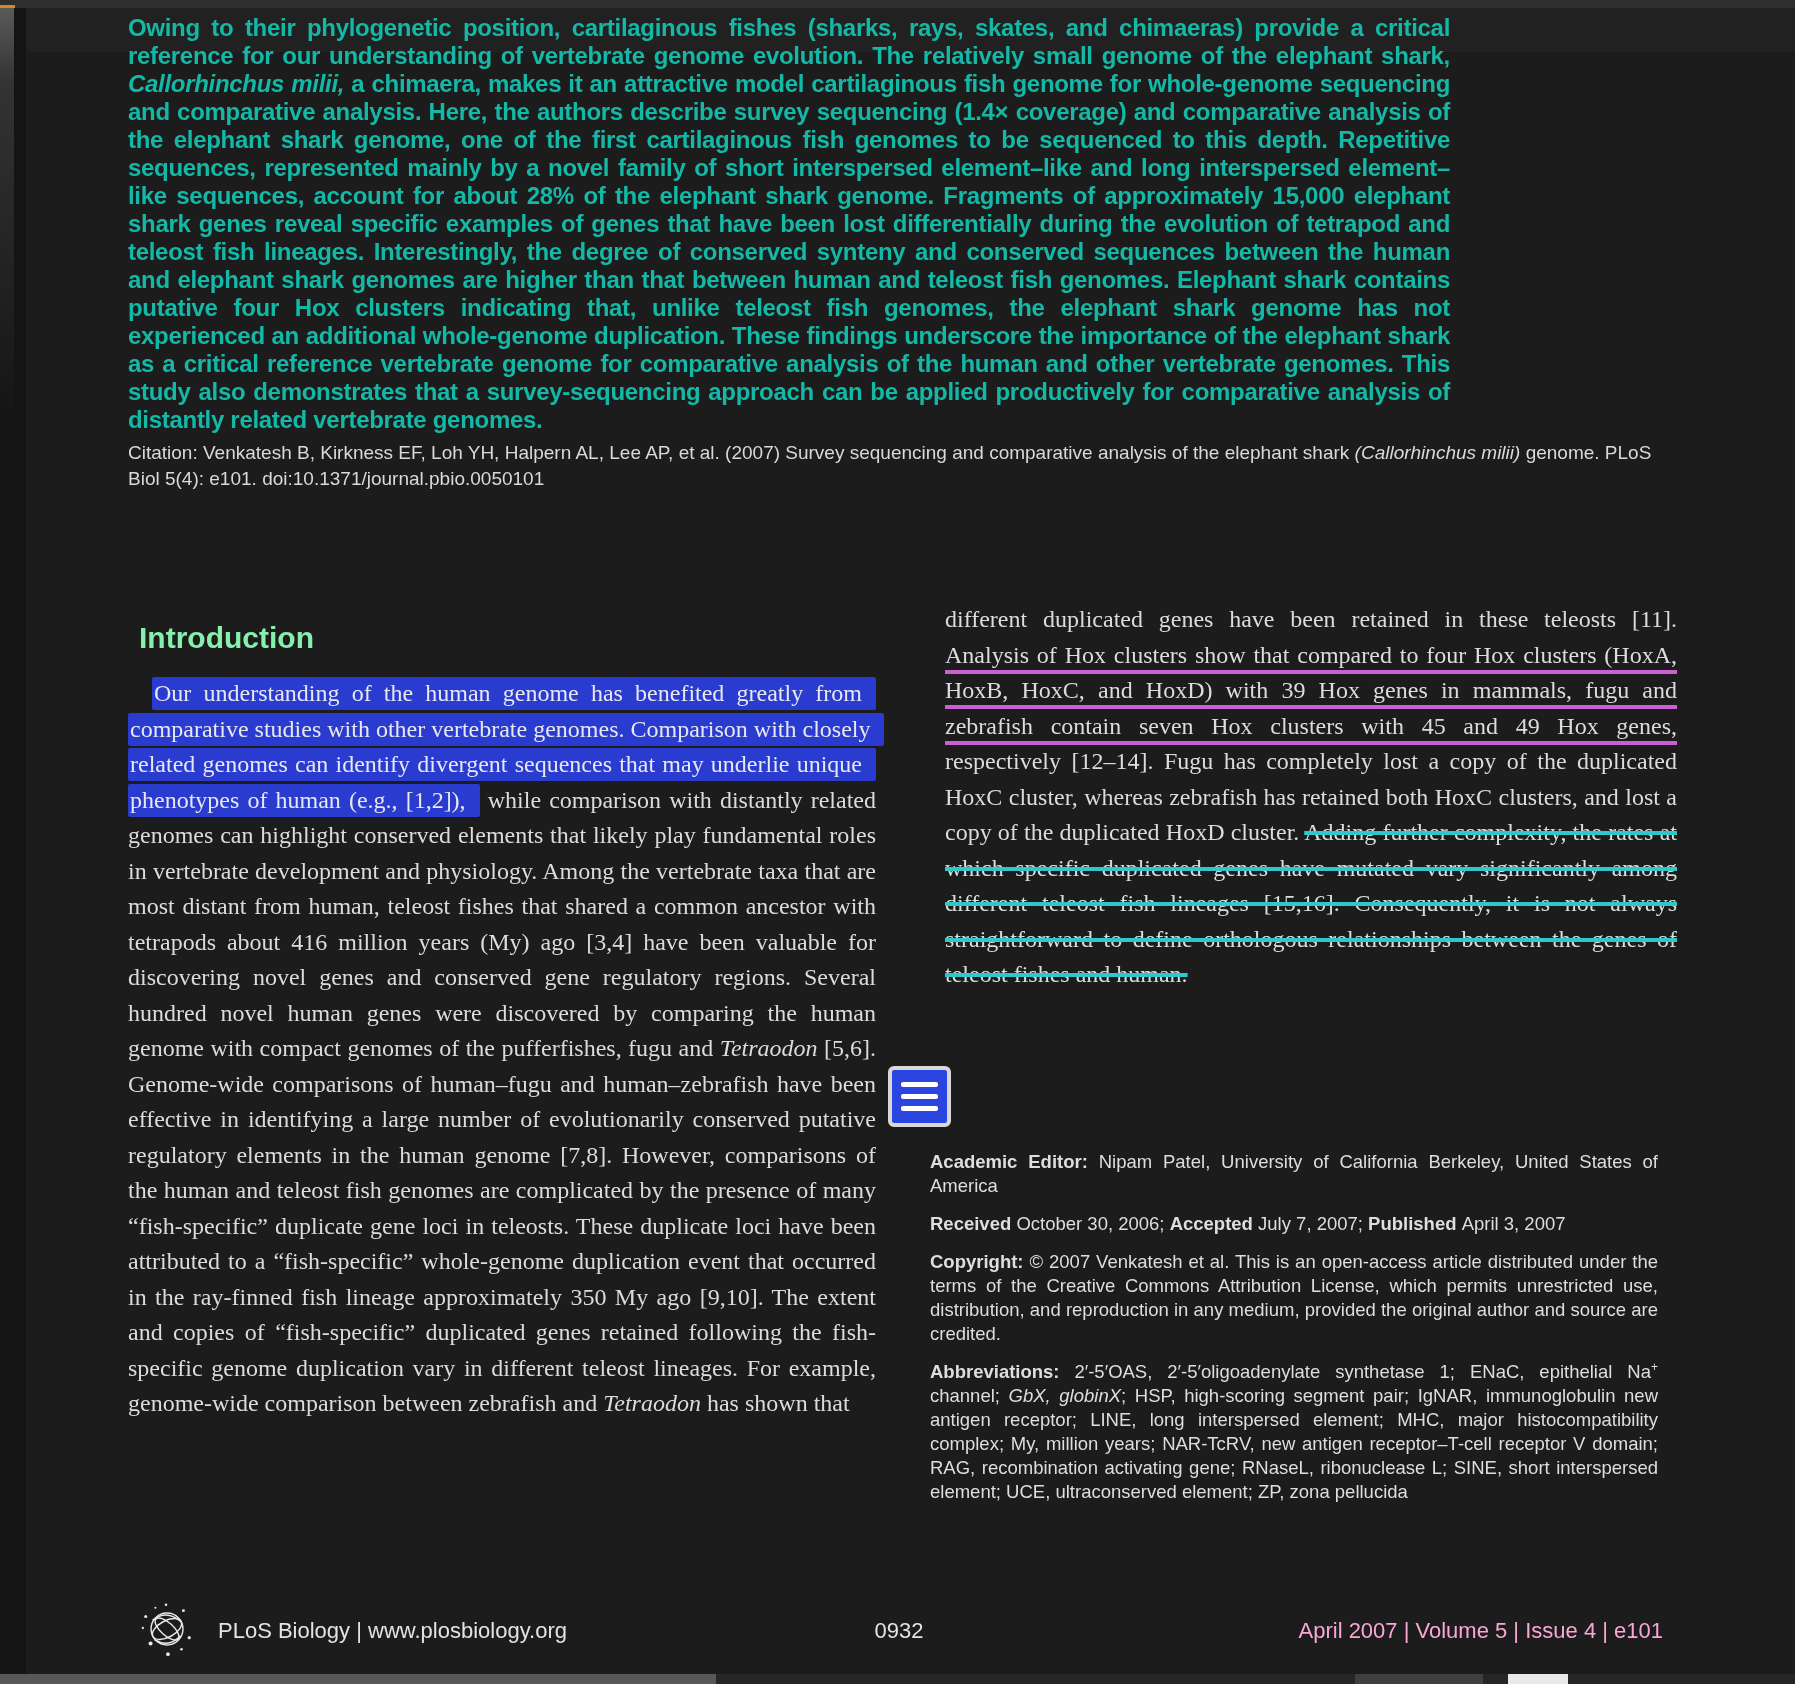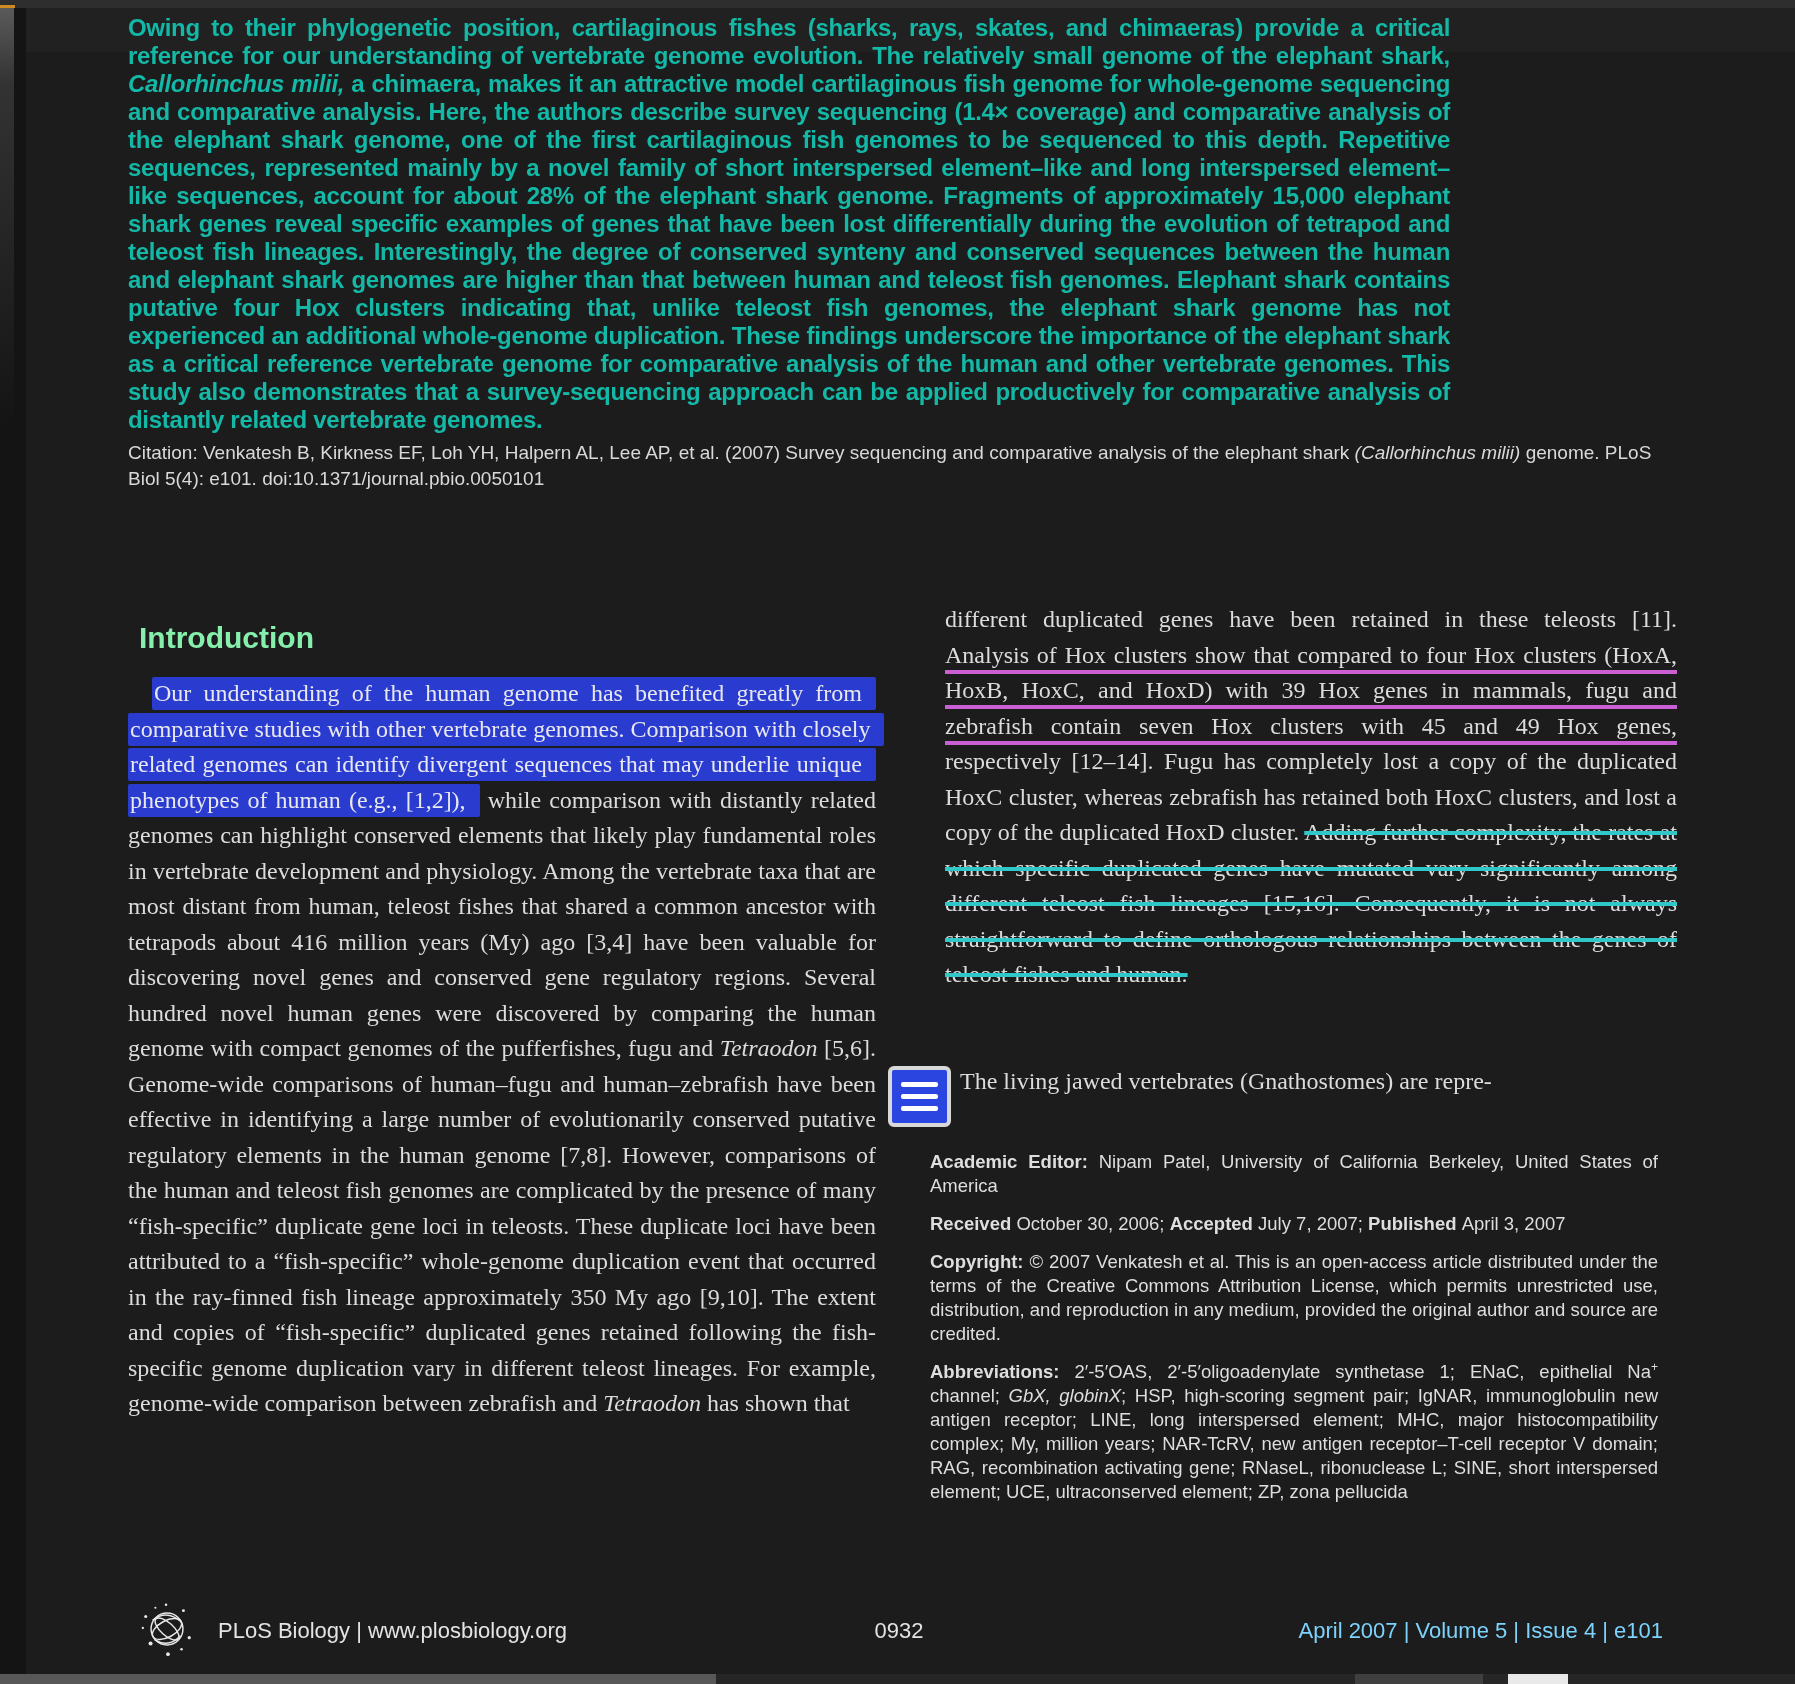--- a/index.html
+++ b/index.html
@@ -78,21 +78,21 @@
   
   .footer-logo { position:absolute; left:138px; top:1600px; }
   .footer-journal {
     position:absolute; left:218px; top:1618px; font-size:22px; color:#e3e3e3;
   }
   .footer-page {
     position:absolute; left:853px; top:1618px; width:92px; text-align:center;
     font-size:22px; color:#e3e3e3;
   }
   .footer-issue {
-    position:absolute; right:132px; top:1618px; font-size:22px; color:#7dd3fc; text-align:right;
+    position:absolute; right:132px; top:1618px; font-size:22px; color:#f9a8d4; text-align:right;
   }
 
   
   .bottom-bar { position:absolute; left:0; top:1674px; width:1795px; height:10px; background:#262626; }
   .bottom-bar .seg { position:absolute; top:0; height:10px; }
   .seg-a { left:0;     width:716px; background:#585858; }
   .seg-b2{ left:1355px; width:128px; background:#3f3f3f; }
   .seg-c { left:1508px; width:60px;  background:#e9e9e9; }
 </style>
 </head>
@@ -109,21 +109,20 @@
   <div class="abstract"><span>Owing to their phylogenetic position, cartilaginous fishes (sharks, rays, skates, and chimaeras) provide a critical reference for our understanding of vertebrate genome evolution. The relatively small genome of the elephant shark, </span><span class="seg-i">Callorhinchus milii,</span><span> a chimaera, makes it an attractive model cartilaginous fish genome for whole-genome sequencing and comparative analysis. Here, the authors describe survey sequencing (1.4× coverage) and comparative analysis of the elephant shark genome, one of the first cartilaginous fish genomes to be sequenced to this depth. Repetitive sequences, represented mainly by a novel family of short interspersed element–like and long interspersed element–like sequences, account for about 28% of the elephant shark genome. Fragments of approximately 15,000 elephant shark genes reveal specific examples of genes that have been lost differentially during the evolution of tetrapod and teleost fish lineages. Interestingly, the degree of conserved synteny and conserved sequences between the human and elephant shark genomes are higher than that between human and teleost fish genomes. Elephant shark contains putative four Hox clusters indicating that, unlike teleost fish genomes, the elephant shark genome has not experienced an additional whole-genome duplication. These findings underscore the importance of the elephant shark as a critical reference vertebrate genome for comparative analysis of the human and other vertebrate genomes. This study also demonstrates that a survey-sequencing approach can be applied productively for comparative analysis of distantly related vertebrate genomes.</span></div>
 
   <div class="citation"><span>Citation: Venkatesh B, Kirkness EF, Loh YH, Halpern AL, Lee AP, et al. (2007) Survey sequencing and comparative analysis of the elephant shark </span><span class="seg-i">(Callorhinchus milii)</span><span> genome. PLoS Biol 5(4): e101. doi:10.1371/journal.pbio.0050101</span></div>
 
   <h2 class="intro-heading">Introduction</h2>
 
   <div class="serif col-left"><span class="seg-hl">Our understanding of the human genome has benefited greatly from comparative studies with other vertebrate genomes. Comparison with closely related genomes can identify divergent sequences that may underlie unique phenotypes of human (e.g., [1,2]),</span><span> while comparison with distantly related genomes can highlight conserved elements that likely play fundamental roles in vertebrate development and physiology. Among the vertebrate taxa that are most distant from human, teleost fishes that shared a common ancestor with tetrapods about 416 million years (My) ago [3,4] have been valuable for discovering novel genes and conserved gene regulatory regions. Several hundred novel human genes were discovered by comparing the human genome with compact genomes of the pufferfishes, fugu and </span><span class="seg-i">Tetraodon</span><span> [5,6]. Genome-wide comparisons of human–fugu and human–zebrafish have been effective in identifying a large number of evolutionarily conserved putative regulatory elements in the human genome [7,8]. However, comparisons of the human and teleost fish genomes are complicated by the presence of many “fish-specific” duplicate gene loci in teleosts. These duplicate loci have been attributed to a “fish-specific” whole-genome duplication event that occurred in the ray-finned fish lineage approximately 350 My ago [9,10]. The extent and copies of “fish-specific” duplicated genes retained following the fish-specific genome duplication vary in different teleost lineages. For example, genome-wide comparison between zebrafish and </span><span class="seg-i">Tetraodon</span><span> has shown that</span></div>
 
   <div class="serif col-right-p1"><span>different duplicated genes have been retained in these teleosts [11]. </span><span class="seg-ul">Analysis of Hox clusters show that compared to four Hox clusters (HoxA, HoxB, HoxC, and HoxD) with 39 Hox genes in mammals, fugu and zebrafish contain seven Hox clusters with 45 and 49 Hox genes,</span><span> respectively [12–14]. Fugu has completely lost a copy of the duplicated HoxC cluster, whereas zebrafish has retained both HoxC clusters, and lost a copy of the duplicated HoxD cluster. </span><span class="seg-st">Adding further complexity, the rates at which specific duplicated genes have mutated vary significantly among different teleost fish lineages [15,16]. Consequently, it is not always straightforward to define orthologous relationships between the genes of teleost fishes and human.</span></div>
 
-  <div class="serif col-right-p2"><span>The living jawed vertebrates (Gnathostomes) are repre-</span></div>
 
   <button class="note-icon" title="">
     <span class="bar"></span>
     <span class="bar"></span>
     <span class="bar"></span>
   </button>
 
   <div class="metadata">
     <p><span class="seg-b">Academic Editor: </span><span>Nipam Patel, University of California Berkeley, United States of America</span></p>
     <p><span class="seg-b">Received </span><span>October 30, 2006; </span><span class="seg-b">Accepted </span><span>July 7, 2007; </span><span class="seg-b">Published </span><span>April 3, 2007</span></p>

